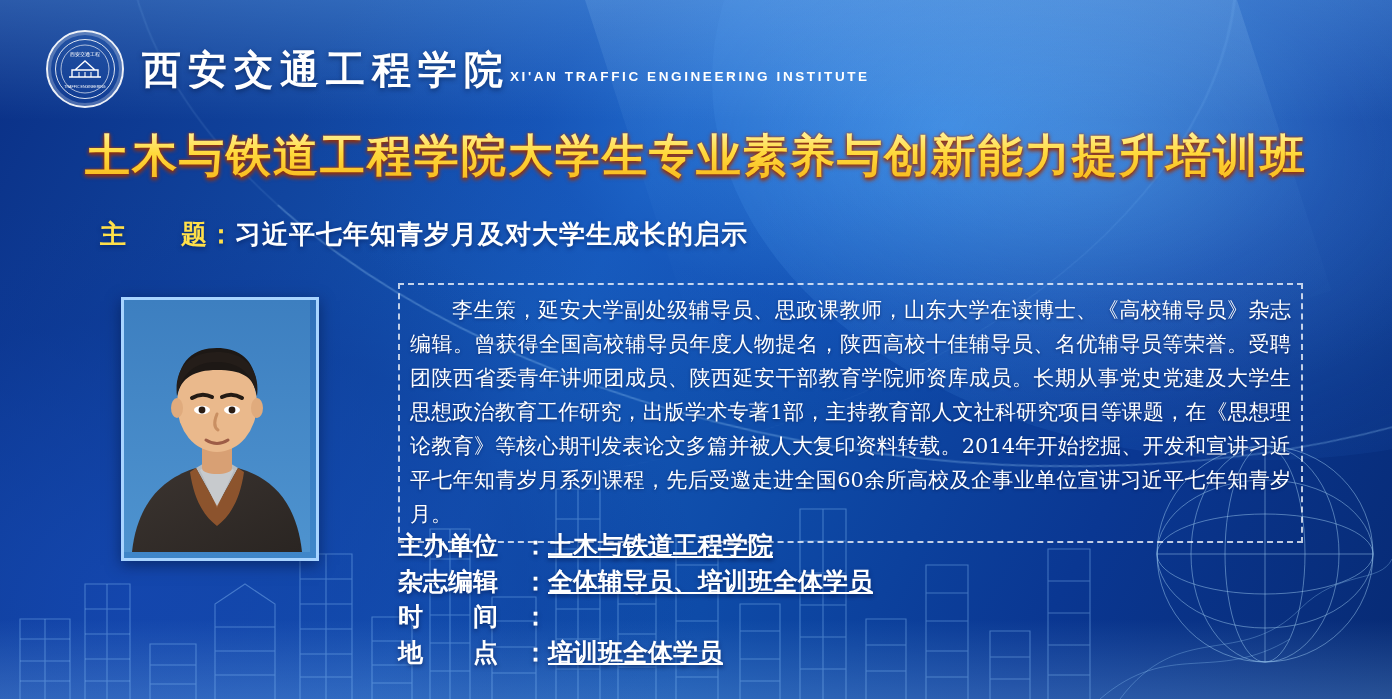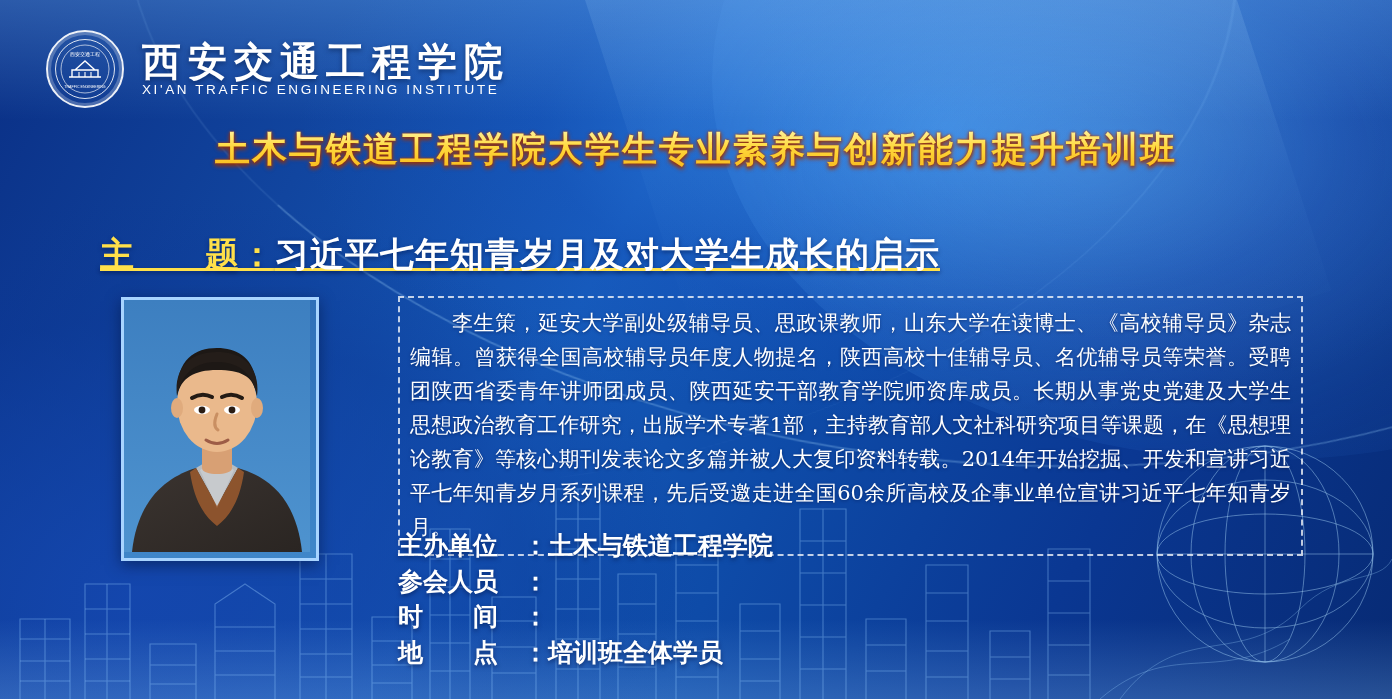--- a/index.html
+++ b/index.html
@@ -84,89 +84,89 @@
     flex: none;
   }
   .logo-seal .inner {
     position: absolute; inset: 7px;
     border-radius: 50%;
     border: 1px solid rgba(255,255,255,0.85);
     display: flex; align-items: center; justify-content: center;
     overflow: hidden;
   }
   .logo-seal .inner svg { display:block; }
-  .logo-text { display: flex; flex-direction: column; justify-content: center; }
+  .logo-text { display: flex; flex-direction: row; justify-content: center; }
   .logo-cn {
     color: #ffffff;
     font-family: "DejaVu Serif", "Liberation Serif", serif;
     font-weight: bold;
     font-size: 39px;
     letter-spacing: 7px;
     line-height: 1.05;
     text-shadow: 0 2px 5px rgba(0,20,60,0.55);
   }
   .logo-en {
     color: #ffffff;
     font-size: 13.5px;
     letter-spacing: 2.6px;
-    margin-top: 0;
+    margin-top: 20px;
     font-family: "Liberation Sans", sans-serif;
+    font-weight: bold;
   }
 
   
   .main-title {
     position: absolute;
     left: 0; right: 0; top: 126px;
     text-align: center;
     font-family: "DejaVu Serif", "Liberation Serif", serif;
     font-weight: bold;
-    font-size: 35px;
+    font-size: 45px;
     letter-spacing: 2px;
     color: #ffe14a;
     background: linear-gradient(180deg, #fff7b0 0%, #ffd93c 45%, #f6b317 100%);
     -webkit-background-clip: text;
     background-clip: text;
     -webkit-text-fill-color: transparent;
     text-shadow: 0 3px 0 rgba(170,60,0,0.0);
     filter: drop-shadow(0 2px 2px rgba(140,40,0,0.85)) drop-shadow(0 0 1px rgba(190,60,0,0.9));
     white-space: nowrap;
   }
 
   
   .subject-block {
     position: absolute;
-    left: 100px; top: 228px;
+    left: 100px; top: 214px;
     color: #ffe04a;
     font-family: "DejaVu Serif", "Liberation Serif", serif;
     font-weight: bold;
-    font-size: 34px;
+    font-size: 26px;
     line-height: 1.55;
     letter-spacing: 1px;
     text-shadow: 0 2px 4px rgba(0,25,80,0.6);
-    text-decoration: underline;
   }
   .subject-block .lbl { color: #ffe04a; }
   .subject-block .val { color: #ffffff; }
 
   
   .portrait {
     position: absolute;
     left: 121px; top: 297px;
     width: 192px; height: 258px;
     border: 3px solid #a8d4ff;
     box-shadow: 0 4px 14px rgba(0,15,50,0.5);
     background: linear-gradient(180deg, #2f6fb8 0%, #3f86c9 100%);
     overflow: hidden;
   }
   .portrait svg { display:block; }
 
   
   .bio {
     position: absolute;
-    left: 398px; top: 296px;
+    left: 398px; top: 283px;
     width: 905px;
     border: 2px dashed rgba(255,255,255,0.75);
     padding: 8px 10px 10px 10px;
     box-sizing: border-box;
     color: #ffffff;
     font-family: "DejaVu Serif", "Liberation Serif", serif;
     font-size: 21px;
     line-height: 1.62;
     text-align: justify;
     text-justify: inter-ideograph;
@@ -188,21 +188,21 @@
   }
   .info .row { display: flex; }
   .info .k {
     width: 150px;
     flex: none;
     display: flex;
     justify-content: space-between;
   }
   .info .k span { display: inline-block; }
   .info .k .colon { margin-left: 2px; }
-  .info .v { flex: 1; }
+  .info .v { flex: 1; text-decoration: underline; }
 </style>
 </head>
 <body>
 
 <div id="poster">
 
   <div class="swoosh sw1"></div>
   <div class="swoosh sw2"></div>
   <div class="swoosh sw3"></div>
   <div class="glow-top"></div>
@@ -323,23 +323,24 @@
   <div class="info">
     <div class="row">
       <span class="k">
           <span>主办单位</span>
           <span class="colon">：</span>
         </span>
       <span class="v">土木与铁道工程学院</span>
     </div>
     <div class="row">
       <span class="k">
-          <span>参会人员</span>
+          <span>杂志编辑</span>
           <span class="colon">：</span>
         </span>
+      <span class="v">全体辅导员、培训班全体学员</span>
     </div>
     <div class="row">
       <span class="k">
           <span>时　　间</span>
           <span class="colon">：</span>
         </span>
     </div>
     <div class="row">
       <span class="k">
           <span>地　　点</span>

